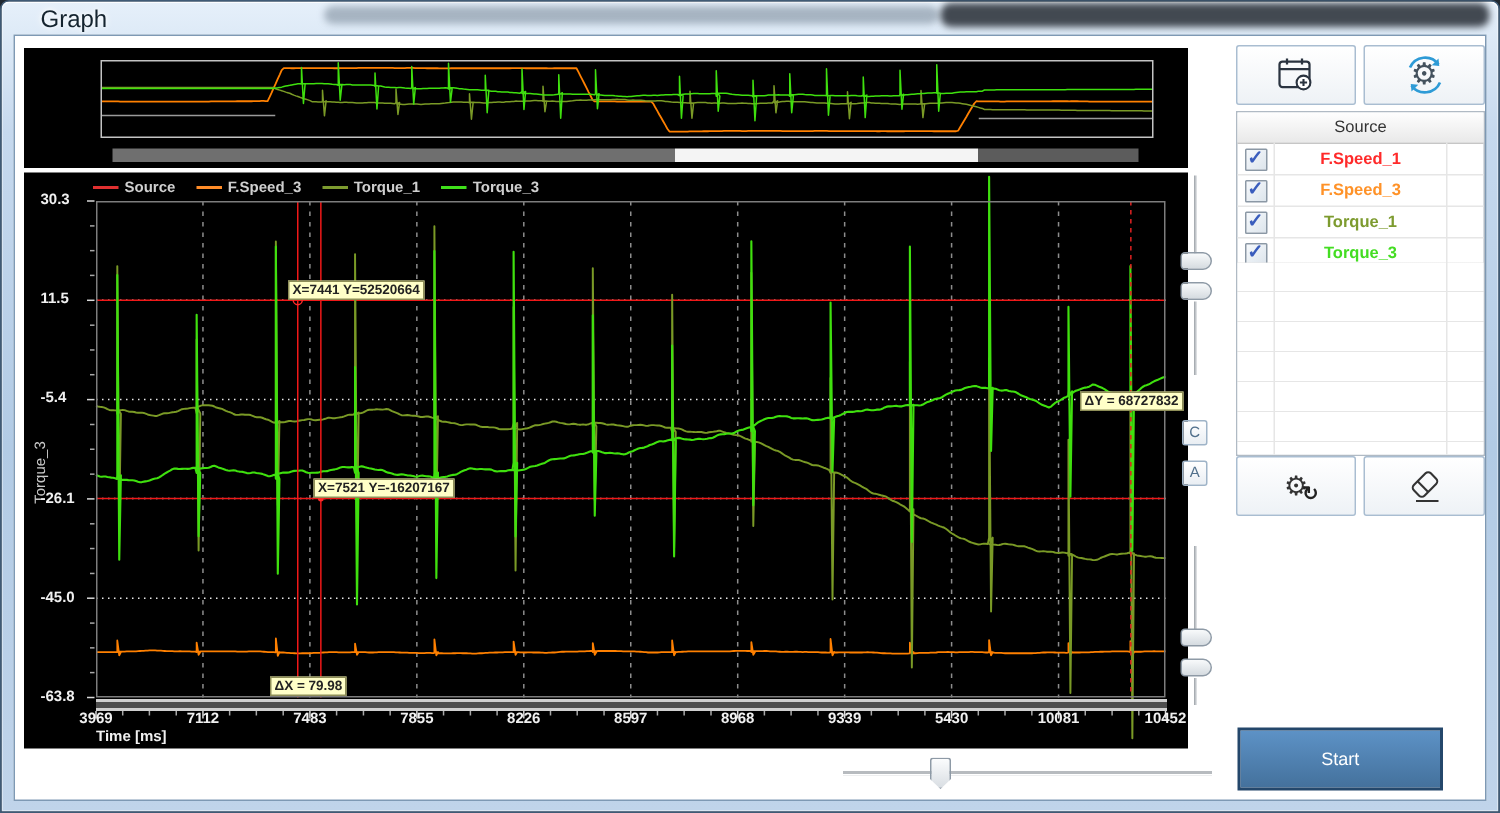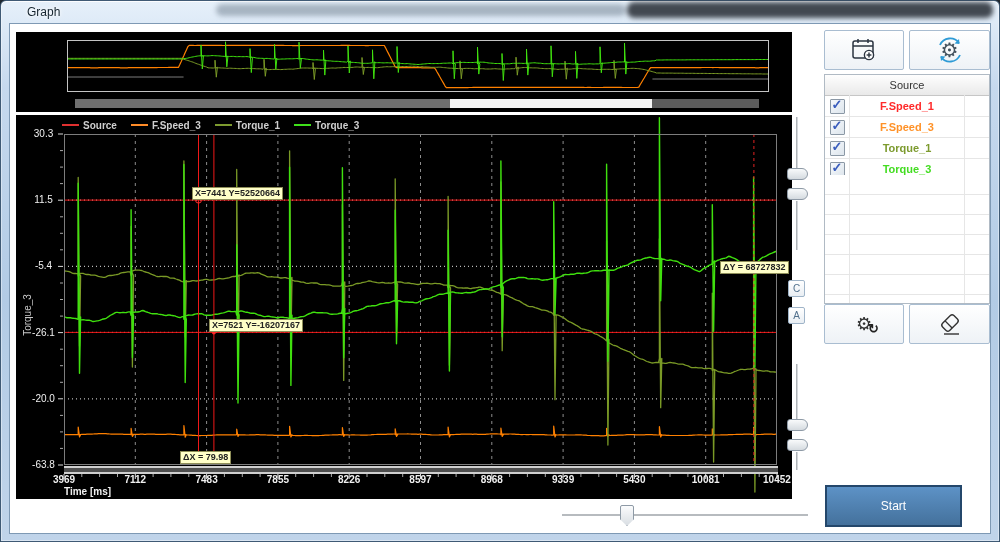--- a/index.html
+++ b/index.html
@@ -1,41 +1,41 @@
 <!DOCTYPE html>
 <html><head>
 <meta charset="utf-8">
 <style>
   html,body{margin:0;padding:0;}
   body{width:1000px;height:542px;overflow:hidden;font-family:"Liberation Sans",sans-serif;background:#202830;}
   .window{position:relative;width:998px;height:540px;border:1px solid #3f5a75;border-radius:6px 6px 0 0;
     background:linear-gradient(180deg,#e6f0fa 0%,#c6d9ee 16%,#b2cbe5 55%,#c0d4ea 100%);
     box-shadow:inset 0 1px 0 rgba(255,255,255,.8), inset 0 0 0 1px rgba(255,255,255,.4);}
   .titlebar{position:absolute;left:0;top:0;right:0;height:22px;}
-  .title{position:absolute;left:26px;top:4px;font-size:12px;color:#15242f;text-shadow:0 0 6px #fff,0 0 3px #fff;}
+  .title{position:absolute;left:26px;top:4px;font-size:16px;color:#15242f;text-shadow:0 0 6px #fff,0 0 3px #fff;}
   .smudge{position:absolute;border-radius:7px;filter:blur(2.5px);}
   .s1{left:215px;top:3px;width:410px;height:12px;background:rgba(108,124,140,.5);}
   .s2{left:626px;top:1px;width:366px;height:16px;background:rgba(38,44,52,.85);}
   .client{position:absolute;left:8px;top:22px;width:982px;height:511px;background:#fff;border:1px solid #7e99b4;box-sizing:border-box;}
   .panel{position:absolute;background:#000;}
   #overview-panel{left:6px;top:8px;width:776px;height:80px;}
   #ov-box{position:absolute;left:51px;top:8px;width:700px;height:50px;border:1px solid #c4c4c4;}
   #ov-box svg{display:block;}
   .ov-scroll{position:absolute;top:67px;height:9px;}
   .ovs-l{left:59px;width:375px;background:#6f6f6f;}
   .ovs-thumb{left:434px;width:202px;background:#f4f4f4;}
   .ovs-r{left:636px;width:107px;background:#5c5c5c;}
   #main-panel{left:6px;top:91px;width:776px;height:384px;}
   .legend{position:absolute;left:46px;top:3px;display:flex;gap:14px;align-items:center;height:14px;}
   .leg-item{display:flex;align-items:center;gap:4px;}
   .leg-line{width:17px;height:2px;background:#888;}
   .leg-label{font-size:10px;font-weight:700;color:#cfcfcf;}
   #main-plot{position:absolute;left:48px;top:19px;overflow:visible;}
   #ov-plot{overflow:visible;}
-  .ytick{position:absolute;width:33px;left:11px;text-align:center;font-size:10px;font-weight:400;color:#f0f0f0;}
+  .ytick{position:absolute;width:33px;left:11px;text-align:left;font-size:10px;font-weight:700;color:#f0f0f0;}
   .yt0{top:13px}.yt1{top:79px}.yt2{top:145px}.yt3{top:212px}.yt4{top:278px}.yt5{top:344px}
   .ytitle{position:absolute;left:-18px;top:194px;width:60px;height:12px;text-align:center;transform:rotate(-90deg);
     font-size:10px;color:#c8c8c8;}
   .xbar{position:absolute;left:48px;top:351px;width:714px;height:8px;background:#4e4e4e;
     border-top:2px solid #cfcfcf;border-bottom:2px solid #cfcfcf;box-sizing:border-box;}
   .xticks{position:absolute;left:48px;top:359px;width:713px;display:flex;justify-content:space-between;}
   .xt{width:0;position:relative;}
   .xt b{position:absolute;transform:translateX(-50%);font-size:10px;font-weight:700;color:#f0f0f0;white-space:nowrap;}
   .xlabel{position:absolute;left:48px;top:371px;width:713px;text-align:left;font-size:10px;font-weight:700;color:#f0f0f0;}
   .tip{position:absolute;background:#ffffc8;border:1px solid #8e8e58;color:#222;font-size:9px;font-weight:700;
@@ -127,21 +127,21 @@
           <span class="leg-line" style="background: rgb(63, 224, 26);"></span>
           <span class="leg-label">Torque_3</span>
         </span>
       </div>
 
       <div class="ytitle">Torque_3</div>
       <span class="ytick yt0">30.3</span>
       <span class="ytick yt1">11.5</span>
       <span class="ytick yt2">-5.4</span>
       <span class="ytick yt3">-26.1</span>
-      <span class="ytick yt4">-20.0</span>
+      <span class="ytick yt4">-45.0</span>
       <span class="ytick yt5">-63.8</span>
 
       <svg id="main-plot" width="713" height="331">
           <line x1="71.3" y1="0" x2="71.3" y2="331" stroke="#8d8d8d" stroke-dasharray="3,4"></line>
           <line x1="142.6" y1="0" x2="142.6" y2="331" stroke="#8d8d8d" stroke-dasharray="3,4"></line>
           <line x1="213.9" y1="0" x2="213.9" y2="331" stroke="#8d8d8d" stroke-dasharray="3,4"></line>
           <line x1="285.2" y1="0" x2="285.2" y2="331" stroke="#8d8d8d" stroke-dasharray="3,4"></line>
           <line x1="356.5" y1="0" x2="356.5" y2="331" stroke="#8d8d8d" stroke-dasharray="3,4"></line>
           <line x1="427.8" y1="0" x2="427.8" y2="331" stroke="#8d8d8d" stroke-dasharray="3,4"></line>
           <line x1="499.1" y1="0" x2="499.1" y2="331" stroke="#8d8d8d" stroke-dasharray="3,4"></line>

